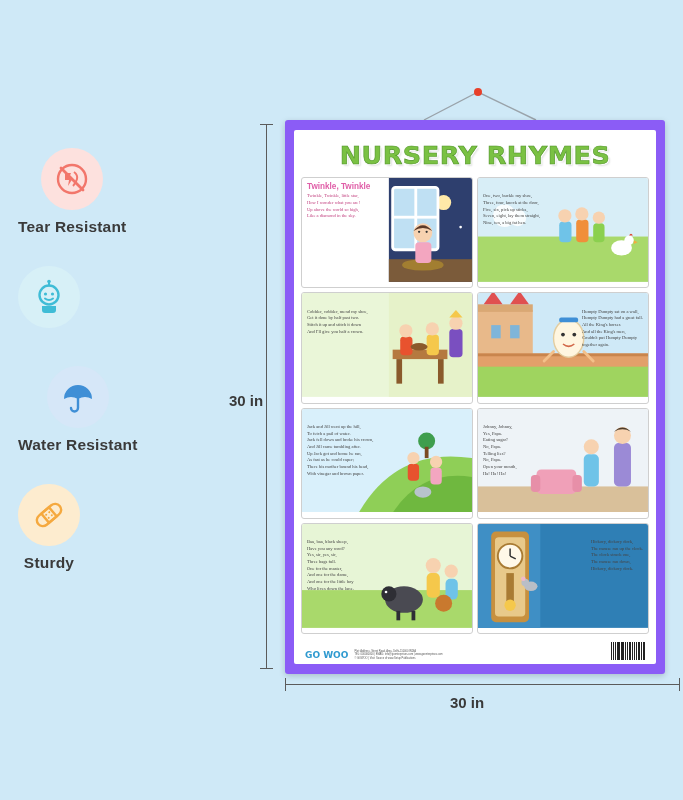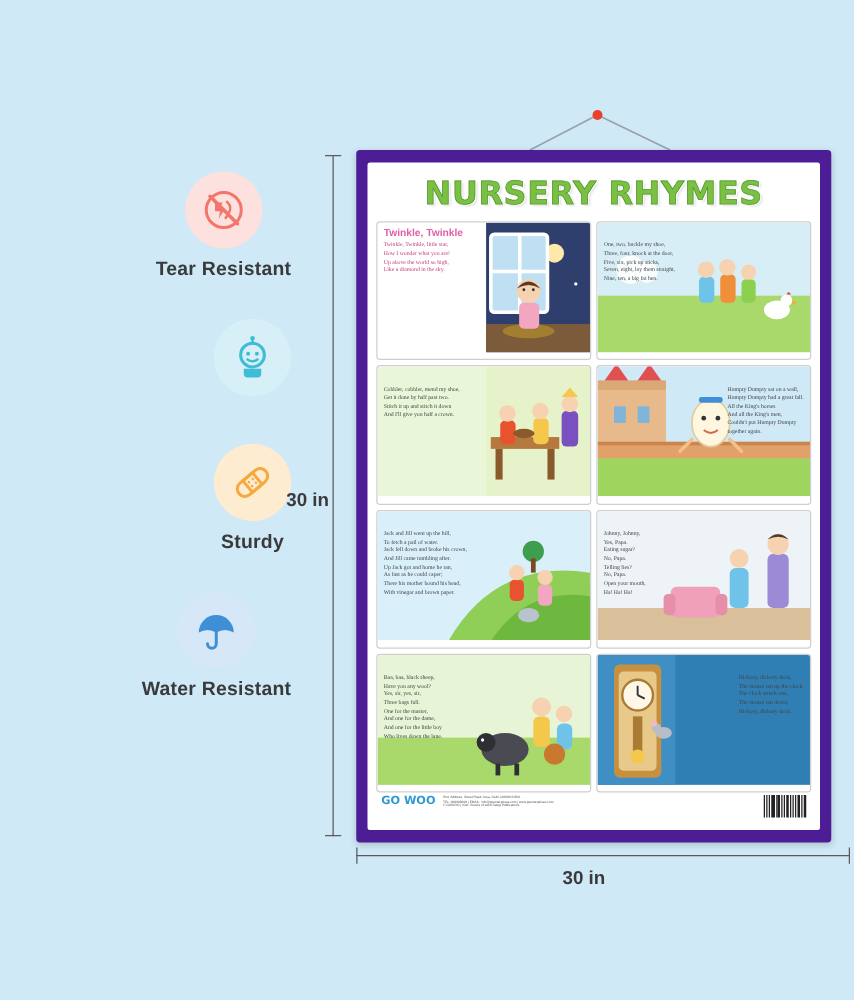--- a/index.html
+++ b/index.html
@@ -8,26 +8,26 @@
     width: 683px; height: 800px;
     background: #cfe9f7;
     font-family: "Liberation Sans", sans-serif;
     position: relative;
     overflow: hidden;
   }
 
   
   .features {
     position: absolute;
-    left: 18px; top: 137px;
+    left: 18px; top: 148px;
     width: 215px;
     display: flex;
     flex-direction: column;
     gap: 30px;
-    align-items: flex-end;
+    align-items: flex-start;
   }
   .feature { display:flex; flex-direction:column; align-items:center; }
   .badge {
     width: 62px; height: 62px; border-radius: 50%;
     display:flex; align-items:center; justify-content:center;
     margin-bottom: 8px;
   }
   .feature-label {
     font-size: 15.5px;
     font-weight: bold;
@@ -69,21 +69,21 @@
   
   .hook {
     position:absolute; left:420px; top:86px; width:120px; height:36px;
   }
 
   
   .poster {
     position: absolute;
     left: 285px; top: 120px;
     width: 380px; height: 554px;
-    background: #4c1d95;
+    background: #8b5cf6;
     border-radius: 3px;
     box-shadow: 0 2px 6px rgba(0,0,0,.18);
     padding: 10px 9px;
   }
   .poster-inner {
     width: 100%; height: 100%;
     background: #ffffff;
     border-radius: 2px;
     padding: 6px 7px 4px 7px;
     display: flex; flex-direction: column;
@@ -130,21 +130,21 @@
     position: relative;
     z-index: 2;
     max-width: 60%;
   }
   .cell.right-text .cell-title, .cell.right-text .cell-body { text-align: left; }
   .art { position:absolute; inset:0; z-index:1; }
 
   
   .poster-footer {
     height: 26px;
-    display:flex; align-items:flex-start; justify-content:space-between;
+    display:flex; align-items:flex-end; justify-content:space-between;
     padding: 2px 4px 0 4px;
   }
   .brand {
     font-size: 9px; font-weight:bold; color:#2f9ad0;
     font-family:"DejaVu Sans", sans-serif;
   }
   .footer-text {
     font-size: 2.6px; line-height: 1.35; color:#555; flex:1; padding-left:6px;
     white-space: pre-line;
   }
@@ -173,46 +173,46 @@
       <svg width="40" height="40" viewBox="0 0 40 40">
         <circle cx="20" cy="18" r="9.5" fill="none" stroke="#3fbcd6" stroke-width="2.4"></circle>
         <circle cx="16.5" cy="17" r="1.6" fill="#3fbcd6"></circle>
         <circle cx="23.5" cy="17" r="1.6" fill="#3fbcd6"></circle>
         <path d="M16 21.5 q4 3 8 0" fill="none" stroke="#3fbcd6" stroke-width="2" stroke-linecap="round"></path>
         <path d="M20 8.5 v-3" stroke="#3fbcd6" stroke-width="2" stroke-linecap="round"></path>
         <circle cx="20" cy="4.5" r="1.8" fill="#3fbcd6"></circle>
         <path d="M13 29 h14 v4 a3 3 0 0 1 -3 3 h-8 a3 3 0 0 1 -3 -3z" fill="#3fbcd6"></path>
       </svg>
     </div>
+  </div>
+
+  <div class="feature">
+    <div class="badge" style="background:#d6e7f8">
+      <svg width="40" height="40" viewBox="0 0 40 40">
+        <path d="M6 22 a14 14 0 0 1 28 0 q-7-4-14 0 q-7-4-14 0z" fill="#3f8fd6"></path>
+        <path d="M20 22 v9 a3.5 3.5 0 0 1 -7 0" fill="none" stroke="#3f8fd6" stroke-width="2.4" stroke-linecap="round"></path>
+      </svg>
+    </div>
+    <div class="feature-label">Water Resistant</div>
   </div>
 
   <div class="feature">
     <div class="badge" style="background:#fdeccf">
       <svg width="40" height="40" viewBox="0 0 40 40">
         <g transform="rotate(-40 20 20)">
           <rect x="6" y="14" width="28" height="12" rx="6" fill="none" stroke="#f5a93f" stroke-width="2.4"></rect>
           <rect x="15" y="14" width="10" height="12" fill="none" stroke="#f5a93f" stroke-width="2.4"></rect>
           <circle cx="18" cy="18" r="1" fill="#f5a93f"></circle>
           <circle cx="22" cy="18" r="1" fill="#f5a93f"></circle>
           <circle cx="18" cy="22" r="1" fill="#f5a93f"></circle>
           <circle cx="22" cy="22" r="1" fill="#f5a93f"></circle>
         </g>
       </svg>
     </div>
     <div class="feature-label">Sturdy</div>
-  </div>
-
-  <div class="feature">
-    <div class="badge" style="background:#d6e7f8">
-      <svg width="40" height="40" viewBox="0 0 40 40">
-        <path d="M6 22 a14 14 0 0 1 28 0 q-7-4-14 0 q-7-4-14 0z" fill="#3f8fd6"></path>
-        <path d="M20 22 v9 a3.5 3.5 0 0 1 -7 0" fill="none" stroke="#3f8fd6" stroke-width="2.4" stroke-linecap="round"></path>
-      </svg>
-    </div>
-    <div class="feature-label">Water Resistant</div>
   </div>
 </div>
 
 <div class="dim-v"></div>
 <div class="dim-v-label">30 in</div>
 <div class="dim-h"></div>
 <div class="dim-h-label">30 in</div>
 
 <svg class="hook" viewBox="0 0 120 36">
   <path d="M4 34 L58 6 L116 34" fill="none" stroke="#9aa3aa" stroke-width="1.4"></path>

